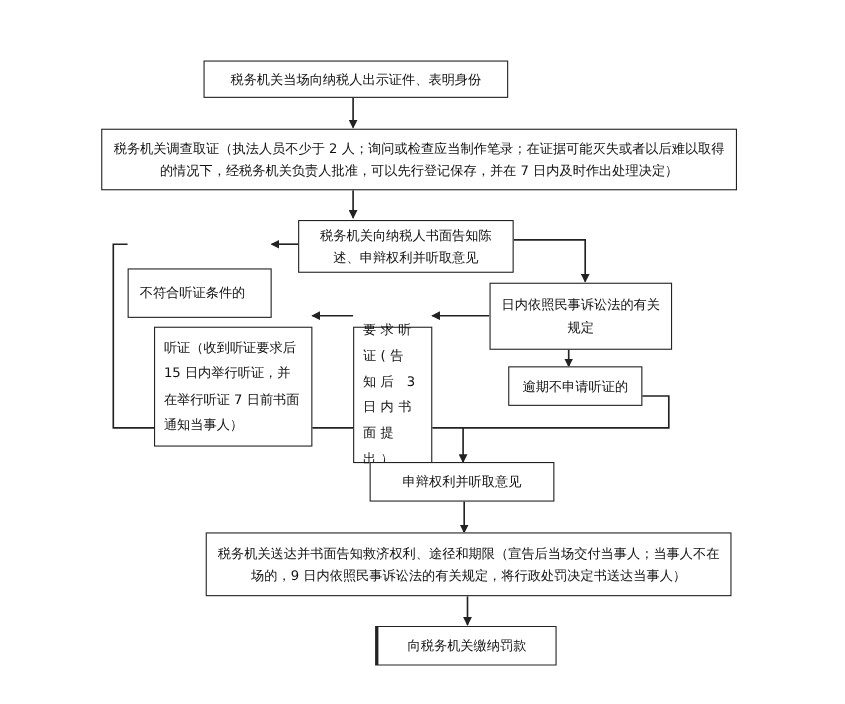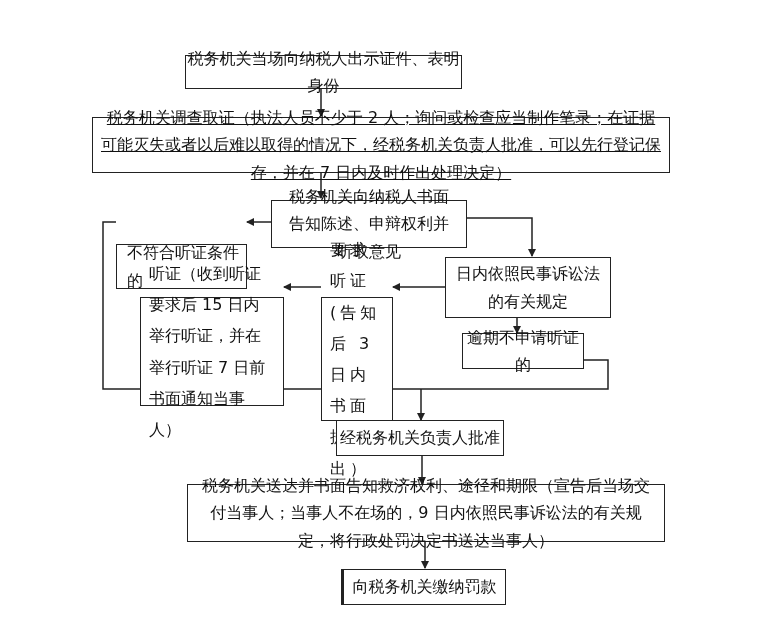--- a/index.html
+++ b/index.html
@@ -1,20 +1,20 @@
 <!DOCTYPE html>
 <html><head>
   <meta charset="utf-8">
   <style>
     html, body { margin: 0; padding: 0; background: #ffffff; }
     body { width: 768px; height: 640px; position: relative; overflow: hidden;
            font-family: "DejaVu Sans", sans-serif; color: #111; }
     #diagram { position: absolute; left: 0; top: 0; width: 768px; height: 640px; }
     .box { position: absolute; box-sizing: border-box; border: 1.5px solid #222;
-           background: #fff; font-size: 16px; line-height: 1.7; font-weight: 500;
+           background: #fff; font-size: 12px; line-height: 1.7; font-weight: 500;
            display: flex; align-items: center; justify-content: center; text-align: center; }
     .box span { display: block; }
     .left { justify-content: flex-start; text-align: left; margin-top: 44px; }
     .vert { letter-spacing: 4px; }
   </style>
 </head>
 <body>
 
 <div id="diagram">
   <svg width="768" height="640" style="position:absolute;left:0;top:0">
@@ -36,21 +36,21 @@
       <line x1="421" y1="389" x2="421" y2="420" marker-end="url(#arr)"></line>
       <line x1="422" y1="455" x2="422" y2="484" marker-end="url(#arr)"></line>
       <line x1="425" y1="542" x2="425" y2="568" marker-end="url(#arr)"></line>
     </g>
   </svg>
 
   <div class="box" style="left:185px;top:55px;width:277px;height:34px;">
     <span>税务机关当场向纳税人出示证件、表明身份</span>
   </div>
 
-  <div class="box" style="left:92px;top:117px;width:578px;height:56px;padding:0 8px;text-decoration:underline;">
+  <div class="box" style="left:92px;top:117px;width:578px;height:56px;padding:0 8px;">
     <span>税务机关调查取证（执法人员不少于 2 人；询问或检查应当制作笔录；在证据可能灭失或者以后难以取得的情况下，经税务机关负责人批准，可以先行登记保存，并在 7 日内及时作出处理决定）</span>
   </div>
 
   <div class="box left" style="left:116px;top:200px;width:131px;height:45px;padding-left:10px;">
     <span>不符合听证条件的</span>
   </div>
 
   <div class="box" style="left:271px;top:200px;width:196px;height:48px;padding:0 10px;">
     <span>税务机关向纳税人书面告知陈述、申辩权利并听取意见</span>
   </div>
@@ -65,21 +65,21 @@
 
   <div class="box" style="left:445px;top:257px;width:166px;height:61px;padding:0 10px;">
     <span>日内依照民事诉讼法的有关规定</span>
   </div>
 
   <div class="box" style="left:462px;top:333px;width:122px;height:36px;">
     <span>逾期不申请听证的</span>
   </div>
 
   <div class="box" style="left:336px;top:420px;width:168px;height:36px;">
-    <span>经税务机关负责人批准</span>
+    <span>申辩权利并听取意见</span>
   </div>
 
   <div class="box" style="left:187px;top:484px;width:478px;height:58px;padding:0 10px;">
     <span>税务机关送达并书面告知救济权利、途径和期限（宣告后当场交付当事人；当事人不在场的，9 日内依照民事诉讼法的有关规定，将行政处罚决定书送达当事人）</span>
   </div>
 
   <div class="box" style="left:341px;top:569px;width:165px;height:36px;border-left-width:3px;">
     <span>向税务机关缴纳罚款</span>
   </div>
 </div>

